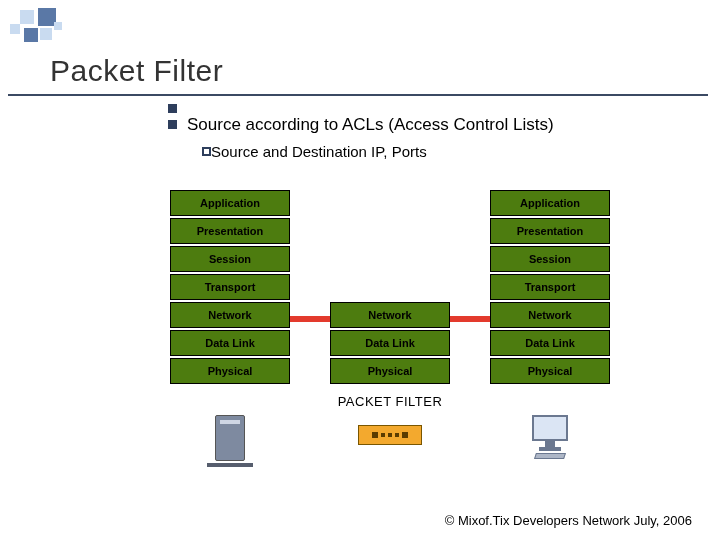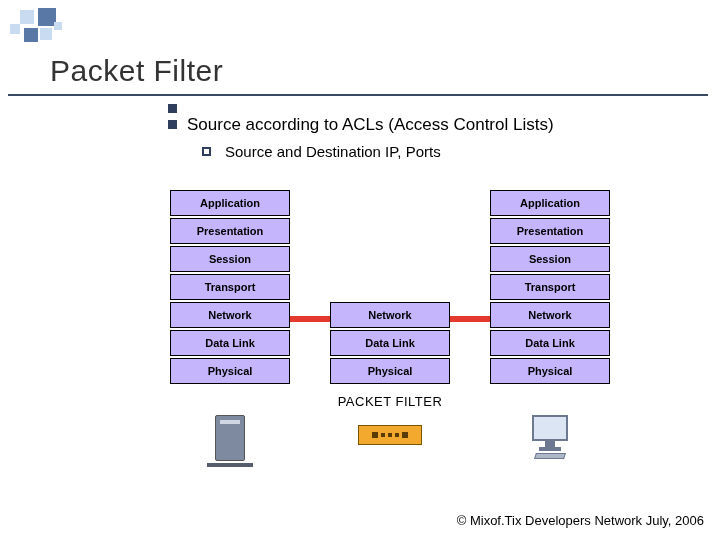--- a/index.html
+++ b/index.html
@@ -11,42 +11,42 @@
   .deco .sq:nth-child(2){ left:28px; top:0;    width:18px; height:18px; background:#5a78a6; }
   .deco .sq:nth-child(3){ left:0;    top:16px; width:10px; height:10px; }
   .deco .sq:nth-child(4){ left:14px; top:20px; width:14px; height:14px; background:#5a78a6; }
   .deco .sq:nth-child(5){ left:30px; top:20px; width:12px; height:12px; }
   .deco .sq:nth-child(6){ left:44px; top:14px; width:8px;  height:8px;  }
   .title { position:absolute; left:50px; top:54px; font-size:30px; color:#333; letter-spacing:0.5px; }
   .rule  { position:absolute; left:8px; top:94px; right:12px; height:2px; background:#3b4a63; }
   .bullets { position:absolute; left:168px; top:104px; font-size:17px; line-height:1.4; }
   .bullets .row { display:flex; align-items:center; gap:10px; }
   .sqbullet { width:9px; height:9px; background:#2e3e5c; display:inline-block; }
-  .subrow { display:flex; align-items:center; gap:14px; margin-left:34px; margin-top:4px; font-size:15px; }
+  .subrow { display:flex; align-items:center; gap:0; margin-left:34px; margin-top:4px; font-size:15px; }
   .openbullet { width:9px; height:9px; border:2px solid #2e3e5c; display:inline-block; }
   .diagram { position:absolute; left:170px; top:190px; width:440px; }
   .connector { position:absolute; left:178px; top:316px; width:424px; height:6px; background:#e33a2d; z-index:0; }
   .cols { display:flex; justify-content:space-between; position:relative; z-index:1; }
   .stack { width:120px; }
   .midstack { width:120px; margin-top:112px; }
-  .cell { height:26px; border:1px solid #000; background:#c4b5fd; font-size:11px; font-weight:bold; display:flex; align-items:center; justify-content:center; margin-bottom:2px; }
+  .cell { height:26px; border:1px solid #000; background:#4d7c0f; font-size:11px; font-weight:bold; display:flex; align-items:center; justify-content:center; margin-bottom:2px; }
   .caption { text-align:center; font-size:13px; margin-top:8px; letter-spacing:0.5px; }
   .devices { display:flex; justify-content:space-between; margin-top:6px; }
   .server { width:30px; height:46px; margin:0 auto; background:#7e8aa0; border:1px solid #555; border-radius:2px; position:relative; }
   .server::before { content:""; position:absolute; top:4px; left:4px; right:4px; height:4px; background:#cfd6e4; }
   .server-base { width:46px; height:4px; background:#565d6d; margin:2px auto 0; }
   .fw { width:64px; height:20px; margin:10px auto 0; background:#f3a92e; border:1px solid #7a5600; position:relative; display:flex; align-items:center; justify-content:center; gap:3px; }
   .fw::before, .fw::after { content:""; width:6px; height:6px; background:#5a3c00; }
   .fw span.dot { width:4px; height:4px; background:#5a3c00; display:inline-block; }
   .pc { width:40px; margin:0 auto; text-align:center; }
   .mon { width:36px; height:26px; background:#dbe5f4; border:2px solid #6b7890; margin:0 auto; }
   .stand { width:10px; height:6px; background:#6b7890; margin:0 auto; }
   .base  { width:22px; height:4px; background:#6b7890; margin:0 auto; }
   .kb    { width:30px; height:6px; background:#aeb7c7; border:1px solid #6b7890; margin:2px auto 0; transform:skewX(-18deg); }
-  .footer { position:absolute; right:16px; bottom:12px; font-size:13px; color:#000; }
+  .footer { position:absolute; right:28px; bottom:12px; font-size:13px; color:#000; }
 </style>
 </head>
 <body>
 
 <div class="slide">
 
   <div class="deco">
     <div class="sq"></div>
       <div class="sq"></div>
       <div class="sq"></div>

